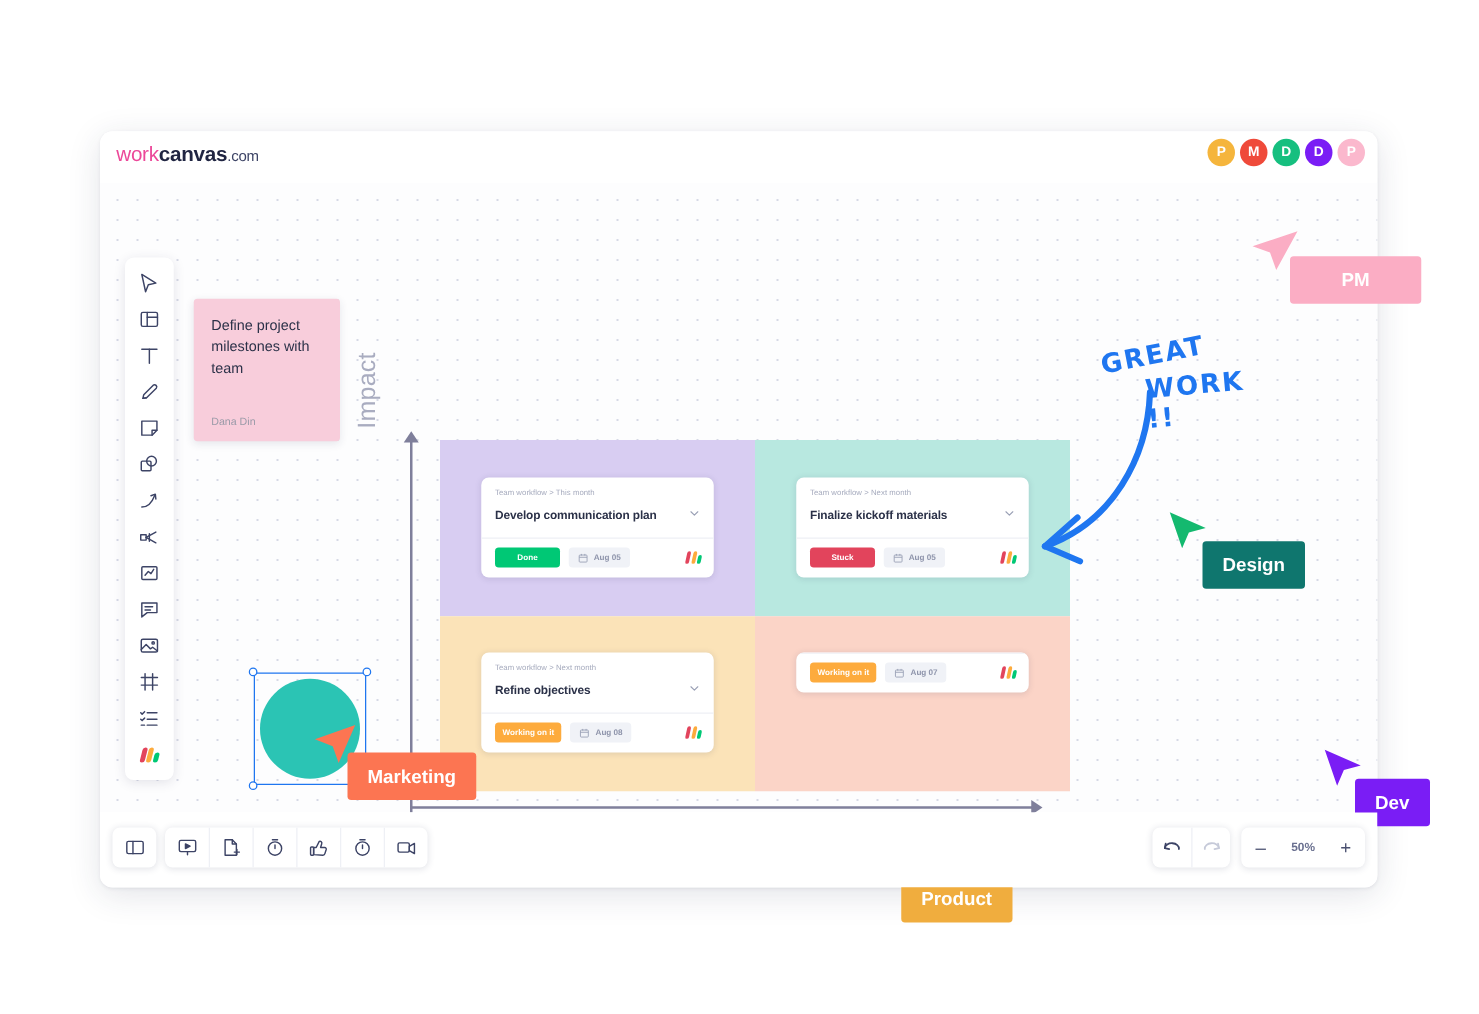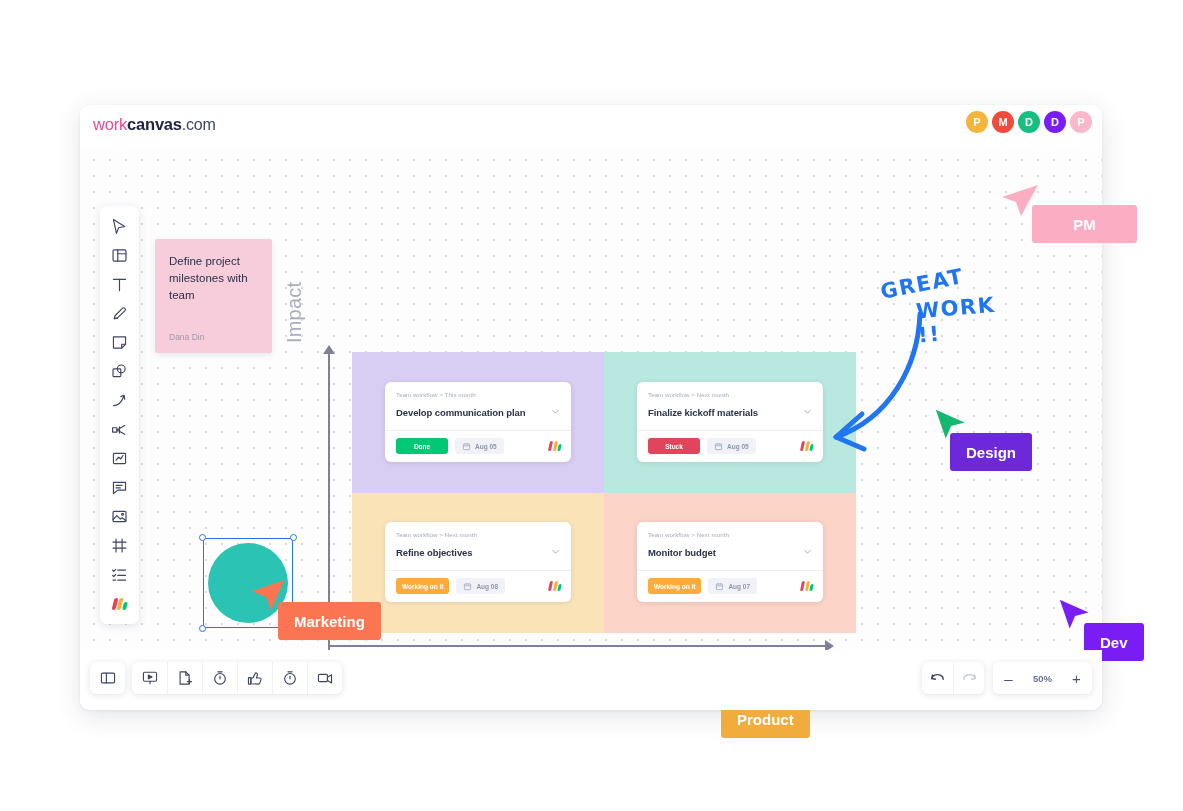--- a/index.html
+++ b/index.html
@@ -28,21 +28,21 @@
     background: #ffffff;
     z-index: 40;
   }
   #brand {
     position: absolute; left: 13px; top: 10px;
     font-size: 16.5px; letter-spacing: -0.2px;
     color: #2b3148; white-space: nowrap;
   }
   #brand .b-work { font-weight: 400; color: #ec4899; }
   #brand .b-canvas { font-weight: 700; color: #202542; }
-  #brand .b-com { font-weight: 400; font-size: 16px; color: #3d4466; }
+  #brand .b-com { font-weight: 400; font-size: 12px; color: #3d4466; }
 
   #avatars { position: absolute; right: 10px; top: 6px; display: flex; gap: 4px; }
   .avatar {
     width: 22px; height: 22px; border-radius: 50%;
     color: #fff; font-size: 11px; font-weight: 600;
     display: flex; align-items: center; justify-content: center;
     letter-spacing: 0;
   }
 
   
@@ -404,29 +404,20 @@
                 <span>Aug 08</span>
               </div>
               <div class="m-logo">
                 <i class="m-bar" style="height:10px;background:#e2445c"></i>
                 <i class="m-bar" style="height:10px;background:#fdab3d"></i>
                 <i class="m-bar" style="height:7px;background:#00c875"></i>
               </div>
             </div>
           </div>
           <div class="task-card" style="left: 285px; top: 170px;">
-            <div class="card-top">
-              <div class="card-crumb">Team workflow &gt; Next month</div>
-              <div class="card-title-row">
-                <div class="card-title">Monitor budget</div>
-                <span class="card-chevron"><svg width="11" height="11" viewBox="0 0 20 20" fill="none" stroke="#9aa0b5" stroke-width="1.6" stroke-linecap="round" stroke-linejoin="round">
-                    <path d="M5 8 L10 13 L15 8"></path>
-                  </svg></span>
-              </div>
-            </div>
             <div class="card-bottom">
               <div class="status-pill" style="background:#fdab3d">Working on it</div>
               <div class="date-pill">
                 <svg width="9" height="9" viewBox="0 0 20 20" fill="none" stroke="#9aa0b5" stroke-width="1.6">
                   <rect x="3" y="4.5" width="14" height="12.5" rx="1.5"></rect>
                   <line x1="3" y1="8.5" x2="17" y2="8.5"></line>
                   <line x1="7" y1="2.5" x2="7" y2="5.5"></line>
                   <line x1="13" y1="2.5" x2="13" y2="5.5"></line>
                 </svg>
                 <span>Aug 07</span>
@@ -548,21 +539,21 @@
   <svg class="cursor-arrow" style="left:0;top:0;" width="40" height="40" viewBox="0 0 40 40">
     <path d="M38 2 L2 14 L16 19 L21 33 Z" fill="#fbadc4"></path>
   </svg>
   <div class="cursor-label" style="left:32px;top:22px;background:#fbadc4;width:105px;">PM</div>
 </div>
 
 <div class="cursor-group" style="left:934px;top:408px;">
   <svg class="cursor-arrow" style="left:0;top:0;" width="36" height="36" viewBox="0 0 40 40">
     <path d="M2 2 L34 16 L19 20 L13 34 Z" fill="#14b96f"></path>
   </svg>
-  <div class="cursor-label" style="left:16px;top:25px;background:#6d28d9;">Design</div>
+  <div class="cursor-label" style="left:28px;top:25px;background:#0f766e;">Design</div>
 </div>
 
 <div class="cursor-group" style="left:1058px;top:598px;">
   <svg class="cursor-arrow" style="left:0;top:0;" width="36" height="36" viewBox="0 0 40 40">
     <path d="M2 2 L34 16 L19 20 L13 34 Z" fill="#7a1df5"></path>
   </svg>
   <div class="cursor-label" style="left:26px;top:25px;background:#7a1df5;">Dev</div>
 </div>
 
 <div class="cursor-group" style="left:250px;top:578px;">

